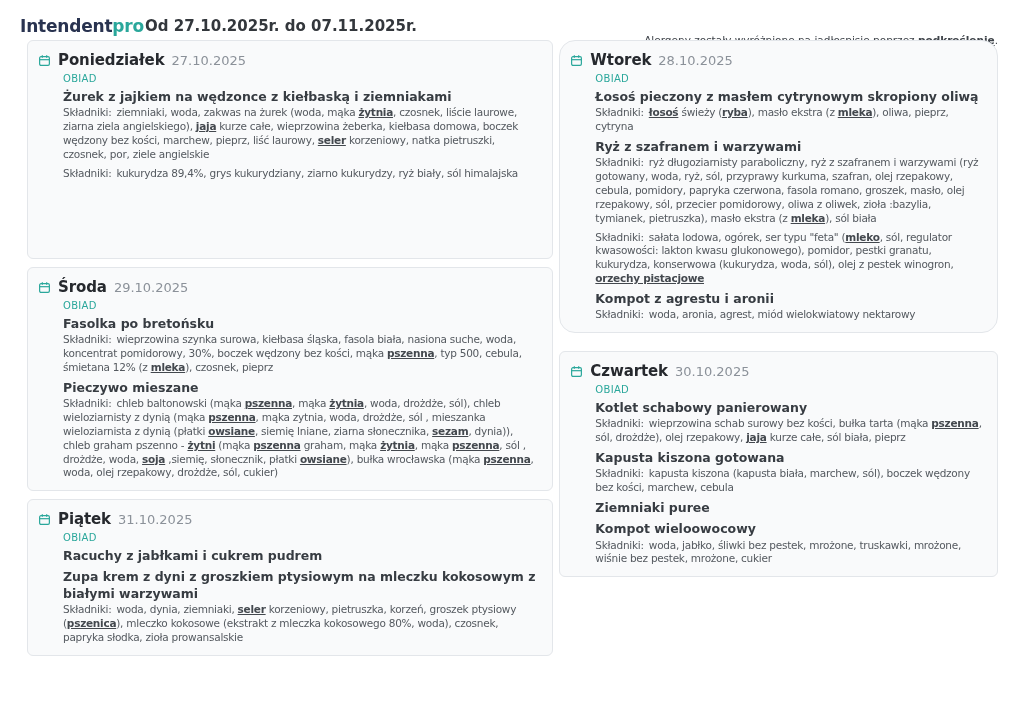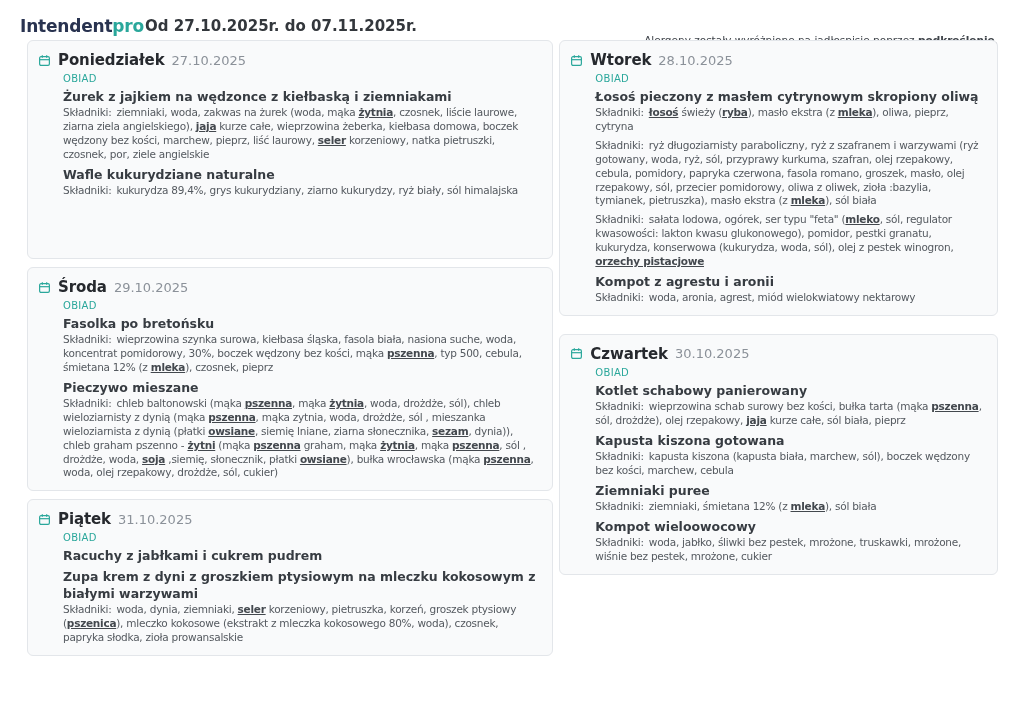--- a/index.html
+++ b/index.html
@@ -17,21 +17,21 @@
 
   
   .menu-grid { position:absolute; left:27px; top:40px; width:971px; display:flex; gap:6px; align-items:flex-start; }
   .col { display:flex; flex-direction:column; }
   .col-left  { width:576px; gap:8px;align-items:center; }
   .col-right { width:480px; gap:13px; }
 
   .day-card { width:100%; background:#f9fafb; border:1px solid #e3e6ea; border-radius:6px;
               padding:10px 14px 10px 10px; }
   .card-0 { min-height:219px; }
-  .card-1 { min-height:219px; }
+  .card-1 { min-height:219px;border-radius:16px; }
   .card-2 { min-height:188px; }
   .card-3 { min-height:180px; margin-top:5px; }
   .card-4 { min-height:155px; }
 
   .day-header { display:flex; align-items:center; gap:7px; margin-bottom:4px; }
   .cal-icon { display:inline-flex; width:13px; height:13px; }
   .cal-icon svg { width:13px; height:13px; }
   .day-name { font-size:15px; font-weight:700; color:#26292e; letter-spacing:-0.1px; }
   .day-date { font-size:13px; color:#8b9199; }
 
@@ -72,21 +72,20 @@
     </div>
     <div class="day-body">
       <div class="meal-label">OBIAD</div>
       <div class="dish-list">
   <div class="dish">
     <div class="dish-name">Żurek z jajkiem na wędzonce z kiełbaską i ziemniakami</div>
     <div class="dish-ingredients"><span class="ing-label">Składniki:</span><span>ziemniaki, woda, zakwas na żurek (woda, mąka </span><span class="allergen">żytnia</span><span>, czosnek, liście laurowe, ziarna ziela angielskiego), </span><span class="allergen">jaja</span><span> kurze całe, wieprzowina żeberka, kiełbasa domowa, boczek wędzony bez kości, marchew, pieprz, liść laurowy, </span><span class="allergen">seler</span><span> korzeniowy, natka pietruszki, czosnek, por, ziele angielskie</span></div>
   </div>
 
   <div class="dish">
-    <div class="dish-name">Wafle kukurydziane naturalne</div>
     <div class="dish-ingredients"><span class="ing-label">Składniki:</span><span>kukurydza 89,4%, grys kukurydziany, ziarno kukurydzy, ryż biały, sól himalajska</span></div>
   </div>
 </div>
     </div>
   </section>
 
   <section class="day-card card-2">
     <div class="day-header">
       <span class="cal-icon">
         <svg viewBox="0 0 24 24" fill="none">
@@ -159,20 +158,21 @@
     </div>
     <div class="day-body">
       <div class="meal-label">OBIAD</div>
       <div class="dish-list">
   <div class="dish">
     <div class="dish-name">Łosoś pieczony z masłem cytrynowym skropiony oliwą</div>
     <div class="dish-ingredients"><span class="ing-label">Składniki:</span><span class="allergen">łosoś</span><span> świeży (</span><span class="allergen">ryba</span><span>), masło ekstra (z </span><span class="allergen">mleka</span><span>), oliwa, pieprz, cytryna</span></div>
   </div>
 
   <div class="dish">
+    <div class="dish-name">Ryż z szafranem i warzywami</div>
     <div class="dish-ingredients"><span class="ing-label">Składniki:</span><span>ryż długoziarnisty paraboliczny, ryż z szafranem i warzywami (ryż gotowany, woda, ryż, sól, przyprawy kurkuma, szafran, olej rzepakowy, cebula, pomidory, papryka czerwona, fasola romano, groszek, masło, olej rzepakowy, sól, przecier pomidorowy, oliwa z oliwek, zioła :bazylia, tymianek, pietruszka), masło ekstra (z </span><span class="allergen">mleka</span><span>), sól biała</span></div>
   </div>
 
   <div class="dish">
     <div class="dish-ingredients"><span class="ing-label">Składniki:</span><span>sałata lodowa, ogórek, ser typu "feta" (</span><span class="allergen">mleko</span><span>, sól, regulator kwasowości: lakton kwasu glukonowego), pomidor, pestki granatu, kukurydza, konserwowa (kukurydza, woda, sól), olej z pestek winogron, </span><span class="allergen">orzechy pistacjowe</span></div>
   </div>
 
   <div class="dish">
     <div class="dish-name">Kompot z agrestu i aronii</div>
     <div class="dish-ingredients"><span class="ing-label">Składniki:</span><span>woda, aronia, agrest, miód wielokwiatowy nektarowy</span></div>
@@ -202,21 +202,20 @@
     <div class="dish-ingredients"><span class="ing-label">Składniki:</span><span>wieprzowina schab surowy bez kości, bułka tarta (mąka </span><span class="allergen">pszenna</span><span>, sól, drożdże), olej rzepakowy, </span><span class="allergen">jaja</span><span> kurze całe, sól biała, pieprz</span></div>
   </div>
 
   <div class="dish">
     <div class="dish-name">Kapusta kiszona gotowana</div>
     <div class="dish-ingredients"><span class="ing-label">Składniki:</span><span>kapusta kiszona (kapusta biała, marchew, sól), boczek wędzony bez kości, marchew, cebula</span></div>
   </div>
 
   <div class="dish">
     <div class="dish-name">Ziemniaki puree</div>
-    <div class="dish-ingredients"><span class="ing-label">Składniki:</span><span>ziemniaki, śmietana 12% (z </span><span class="allergen">mleka</span><span>), sól biała</span></div>
   </div>
 
   <div class="dish">
     <div class="dish-name">Kompot wieloowocowy</div>
     <div class="dish-ingredients"><span class="ing-label">Składniki:</span><span>woda, jabłko, śliwki bez pestek, mrożone, truskawki, mrożone, wiśnie bez pestek, mrożone, cukier</span></div>
   </div>
 </div>
     </div>
   </section>
 </div>

